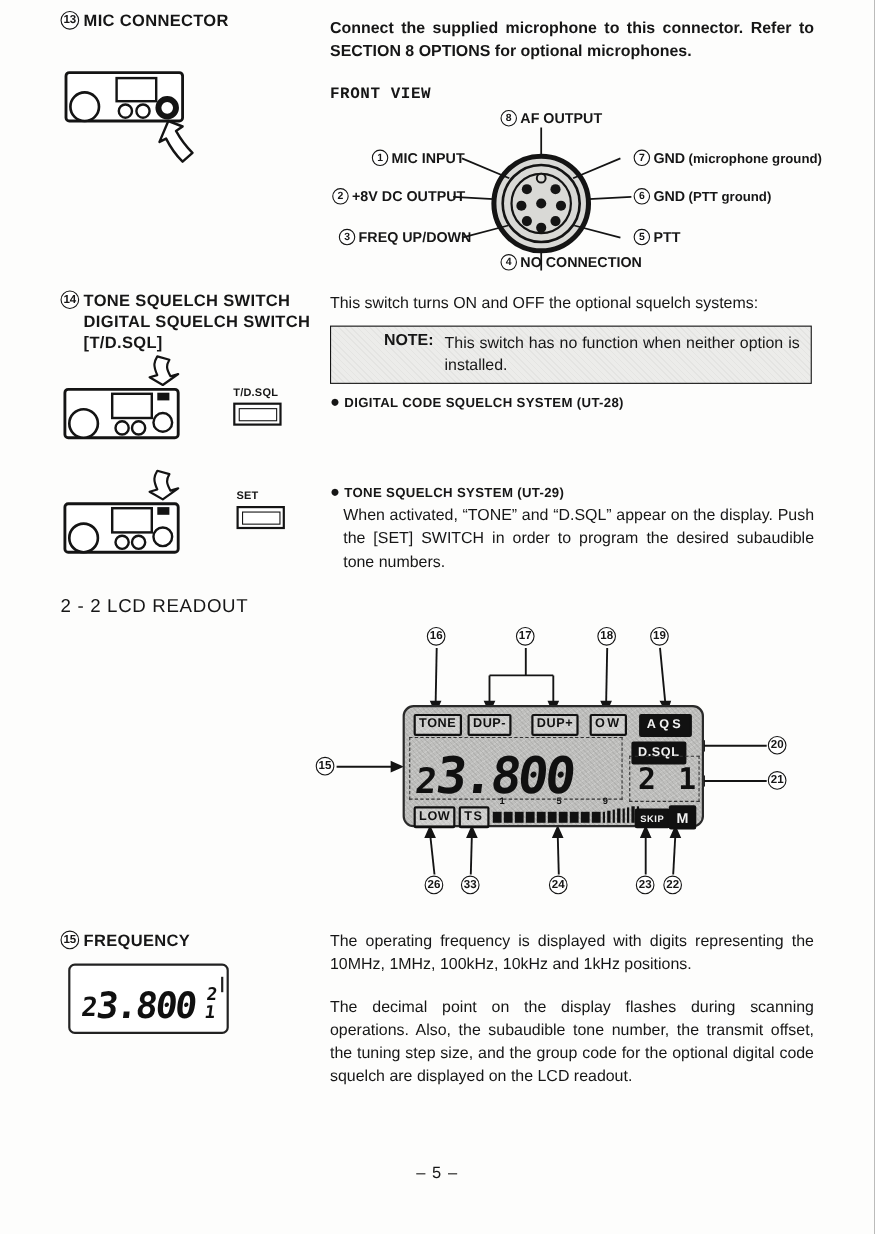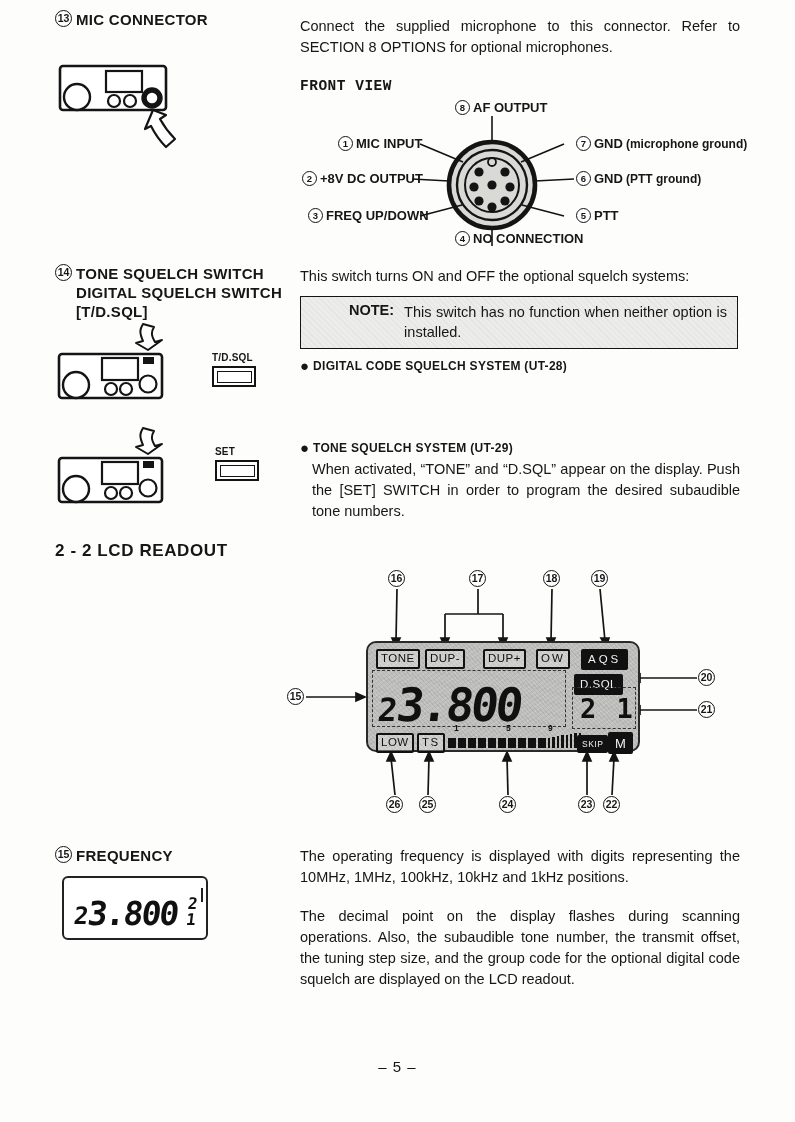--- a/index.html
+++ b/index.html
@@ -12,21 +12,21 @@
   .cnum{
     display:inline-flex;align-items:center;justify-content:center;
     width:17px;height:17px;border:1.6px solid #141414;border-radius:50%;
     font-size:10.5px;font-weight:bold;line-height:1;flex:0 0 auto;
     background:#fff;box-sizing:border-box;letter-spacing:0;
   }
   .cnum.small{width:15px;height:15px;font-size:9.5px;border-width:1.4px;}
   
   .sec-head{display:flex;align-items:flex-start;gap:4px;font-weight:bold;font-size:15px;letter-spacing:.3px;}
   .sec-head .lines{line-height:19px;}
-  .big-head{font-weight:bold;font-size:17px;letter-spacing:.6px;text-align:right;}
+  .big-head{font-weight:normal;font-size:17px;letter-spacing:.6px;text-align:right;}
   .sub-head{font-weight:bold;font-size:14.5px;letter-spacing:.5px;}
   
   .body-text{font-size:14.5px;line-height:21px;text-align:justify;}
   .body-text.nj{text-align:left;}
   
   .note-box{
     border:1.6px solid #141414;background:#ececea;
     background-image:repeating-linear-gradient(45deg,rgba(0,0,0,.035) 0 1px,transparent 1px 4px);
     padding:5px 10px 6px 10px;display:flex;gap:10px;box-sizing:border-box;
   }
@@ -47,21 +47,21 @@
   .key-btn .cap .inner{border:1.6px solid #141414;height:10px;background:#fff;}
   
   .lcd-panel{
     position:absolute;background:#bfbfbd;border:2.6px solid #2a2a2a;border-radius:10px;
     background-image:repeating-linear-gradient(47deg,rgba(0,0,0,.07) 0 1px,transparent 1px 3px),
                      repeating-linear-gradient(-33deg,rgba(255,255,255,.16) 0 1px,transparent 1px 4px);
     box-sizing:border-box;
   }
   .lcd-tag{
     position:absolute;border:2px solid #111;color:#111;background:rgba(255,255,255,.25);
-    font-weight:400;font-size:11.5px;line-height:1;padding:2px 3px;letter-spacing:.5px;
+    font-weight:700;font-size:11.5px;line-height:1;padding:2px 3px;letter-spacing:.5px;
     font-family:"Liberation Sans",sans-serif;border-radius:2px;white-space:nowrap;box-sizing:border-box;
   }
   .lcd-tag.inv{background:#111;color:#f2f2f2;border-color:#111;}
   .seg{font-family:"DejaVu Sans Mono",monospace;font-weight:bold;transform:skewX(-7deg);color:#101010;}
   .dashed-box{position:absolute;border:1.6px dashed #333;box-sizing:border-box;}
   .meter{position:absolute;display:flex;align-items:flex-end;gap:2px;}
   .meter .blk{width:8px;height:10px;background:#111;}
   .meter .bar{width:2.4px;background:#111;}
   .meter-scale{position:absolute;font-size:8.5px;font-weight:bold;color:#111;}
   
@@ -82,21 +82,21 @@
   <svg class="abs" style="left:56px;top:58px;" width="130" height="92" viewBox="0 0 130 92">
     <rect x="4" y="8" width="106" height="44" rx="3" fill="#fff" stroke="#141414" stroke-width="2.6"></rect>
     <circle cx="21" cy="39" r="13" fill="#fff" stroke="#141414" stroke-width="2.4"></circle>
     <rect x="50" y="13" width="36" height="21" fill="#fff" stroke="#141414" stroke-width="2.2"></rect>
     <circle cx="58" cy="43" r="6" fill="#fff" stroke="#141414" stroke-width="2.2"></circle>
     <circle cx="74" cy="43" r="6" fill="#fff" stroke="#141414" stroke-width="2.2"></circle>
     <circle cx="96" cy="40" r="8" fill="#fff" stroke="#141414" stroke-width="5.4"></circle>
     <path d="M97,52 l13,5 l-6,4 c5,9 9,14 15,20 l-9,8 c-7,-7 -11,-13 -15,-21 l-6,3 z" fill="#fff" stroke="#141414" stroke-width="2.2" stroke-linejoin="round"></path>
   </svg>
 
-  <div class="abs body-text" style="left:300px;top:16px;width:440px;">Connect the supplied microphone to this connector.  Refer to SECTION 8 OPTIONS for optional microphones.</div>
+  <div class="abs body-text" style="left:300px;top:16px;width:440px;font-weight:bold;">Connect the supplied microphone to this connector.  Refer to SECTION 8 OPTIONS for optional microphones.</div>
 
   <div class="abs sub-head" style="left:300px;top:78px;font-family:Liberation Mono, monospace;">FRONT VIEW</div>
 
   <div class="abs" style="left:300px;top:98px;width:445px;height:156px;">
     <svg class="line-svg" width="445" height="156" viewBox="0 0 445 156">
 
       <circle cx="192" cy="87" r="43" fill="#d9d9d6" stroke="#141414" stroke-width="4.6"></circle>
       <circle cx="192" cy="87" r="35" fill="none" stroke="#141414" stroke-width="2.4"></circle>
       <circle cx="192" cy="87" r="27" fill="none" stroke="#141414" stroke-width="2"></circle>
       <circle cx="192" cy="64" r="4" fill="#d9d9d6" stroke="#141414" stroke-width="1.8"></circle>
@@ -261,21 +261,21 @@
     </svg>
 
     <span class="cnum abs" style="left:103px;top:0;">16</span>
     <span class="cnum abs" style="left:184px;top:0;">17</span>
     <span class="cnum abs" style="left:258px;top:0;">18</span>
     <span class="cnum abs" style="left:306px;top:0;">19</span>
     <span class="cnum abs" style="left:2px;top:118px;">15</span>
     <span class="cnum abs" style="left:413px;top:99px;">20</span>
     <span class="cnum abs" style="left:413px;top:131px;">21</span>
     <span class="cnum abs" style="left:101px;top:226px;">26</span>
-    <span class="cnum abs" style="left:134px;top:226px;">25</span>
+    <span class="cnum abs" style="left:134px;top:226px;">33</span>
     <span class="cnum abs" style="left:214px;top:226px;">24</span>
     <span class="cnum abs" style="left:293px;top:226px;">23</span>
     <span class="cnum abs" style="left:318px;top:226px;">22</span>
 
     <div class="lcd-panel" style="left:81px;top:71px;width:274px;height:111px;">
 
       <span class="lcd-tag" style="left:8px;top:6px;">TONE</span>
       <span class="lcd-tag" style="left:57px;top:6px;">DUP-</span>
       <span class="lcd-tag" style="left:115px;top:6px;text-align:right;">DUP+</span>
       <span class="lcd-tag" style="left:168px;top:6px;letter-spacing:2px;">OW</span>

